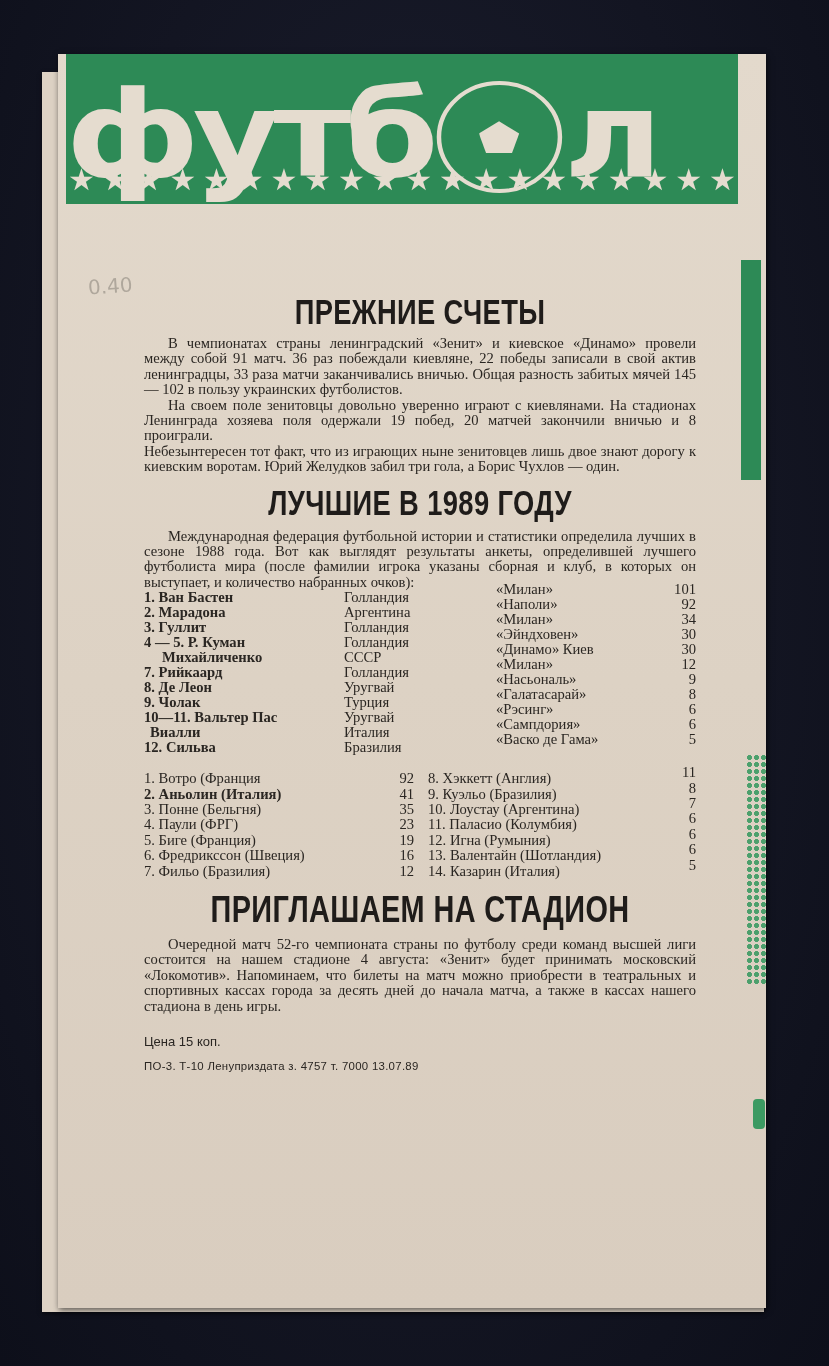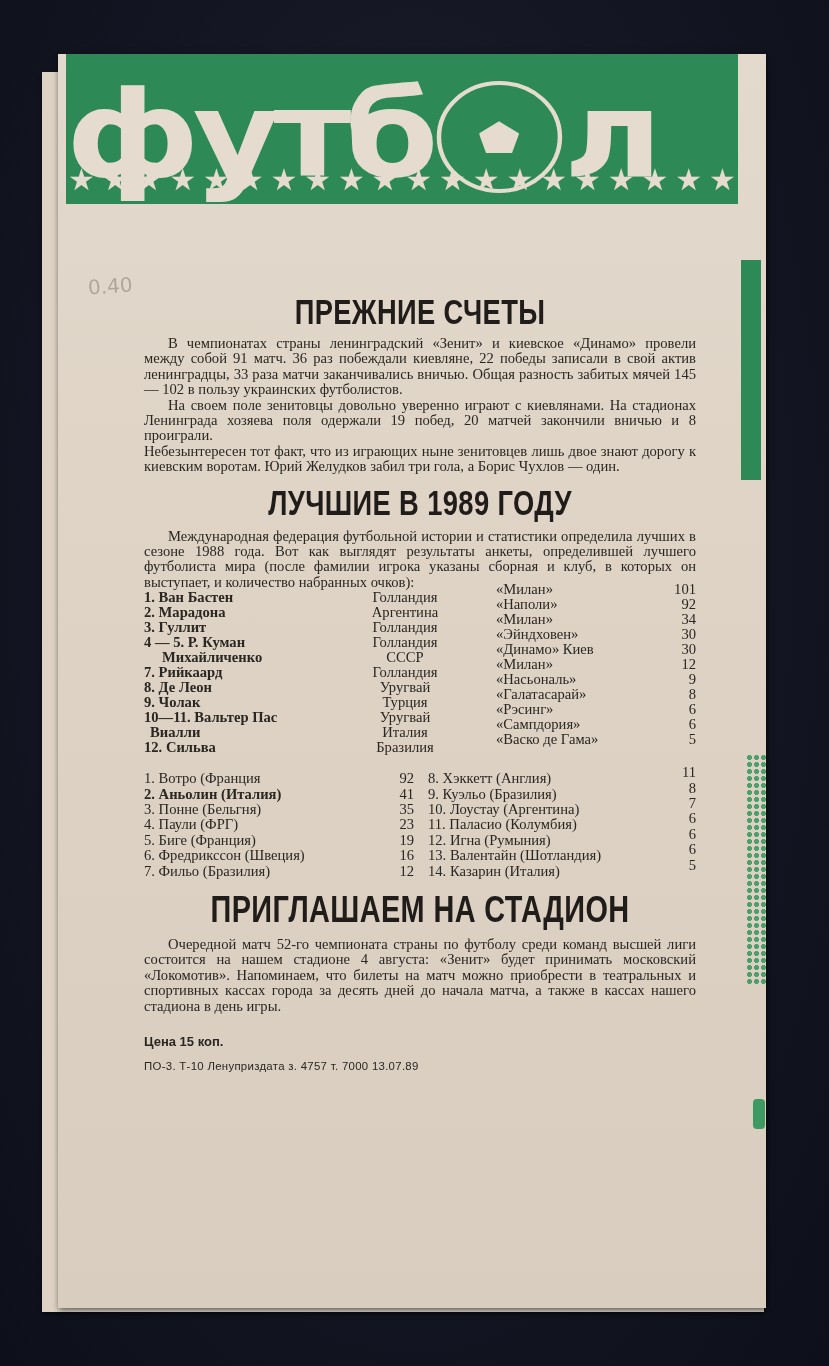--- a/index.html
+++ b/index.html
@@ -73,34 +73,34 @@
   .h-1 { font-size:35px; line-height:44px; margin-bottom:2px; }
   .h-2 { font-size:35px; line-height:44px; margin:6px 0 4px; }
   .h-3 { font-size:37px; line-height:46px; margin:8px 0 4px; }
   p { margin:0; text-align:justify; }
   p.indent { text-indent:24px; }
   p.noind { text-indent:0; }
   .bold { font-weight:bold; }
   .players { margin-top:0; }
   .prow { display:flex; height:15px; line-height:15px; }
   .prow .pname { width:200px; font-weight:bold; white-space:nowrap; }
-  .prow .pcountry { width:122px; text-align:center; white-space:nowrap; }
+  .prow .pcountry { width:122px; text-align:left; white-space:nowrap; }
   .prow .pclub { width:178px; padding-left:30px; white-space:nowrap; box-sizing:border-box; margin-top:-8px; }
   .prow .ppts { flex:1; text-align:right; margin-top:-8px; }
   .ref-intro { margin-top:8px; }
   .refs { display:flex; margin-top:16px; }
   .refcol { width:50%; }
   .rrow { display:flex; height:15.4px; line-height:15.4px; white-space:nowrap; }
   .refcol.left .rname { width:220px; }
   .refcol.left .rpts { width:50px; text-align:right; }
   .refcol.right { padding-left:14px; }
   .refcol.right .rname { width:220px; }
   .refcol.right .rpts { flex:1; text-align:right; margin-top:-6px; }
   .credits { margin-top:14px; padding-left:12px; font-family:"Liberation Sans", sans-serif; font-weight:bold; font-size:13.4px; line-height:20px; }
-  .price { margin-top:20px; font-family:"Liberation Sans", sans-serif; font-weight:bold; font-size:13px; }
+  .price { margin-top:20px; font-family:"Liberation Sans", sans-serif; font-weight:normal; font-size:13px; }
   .imprint { margin-top:10px; font-family:Liberation Sans, sans-serif; font-size:11.4px; letter-spacing:0.3px; }
 </style>
 </head>
 <body>
 
 <div class="sheet-back"></div>
 
 <div class="sheet">
 
   <div class="banner">

